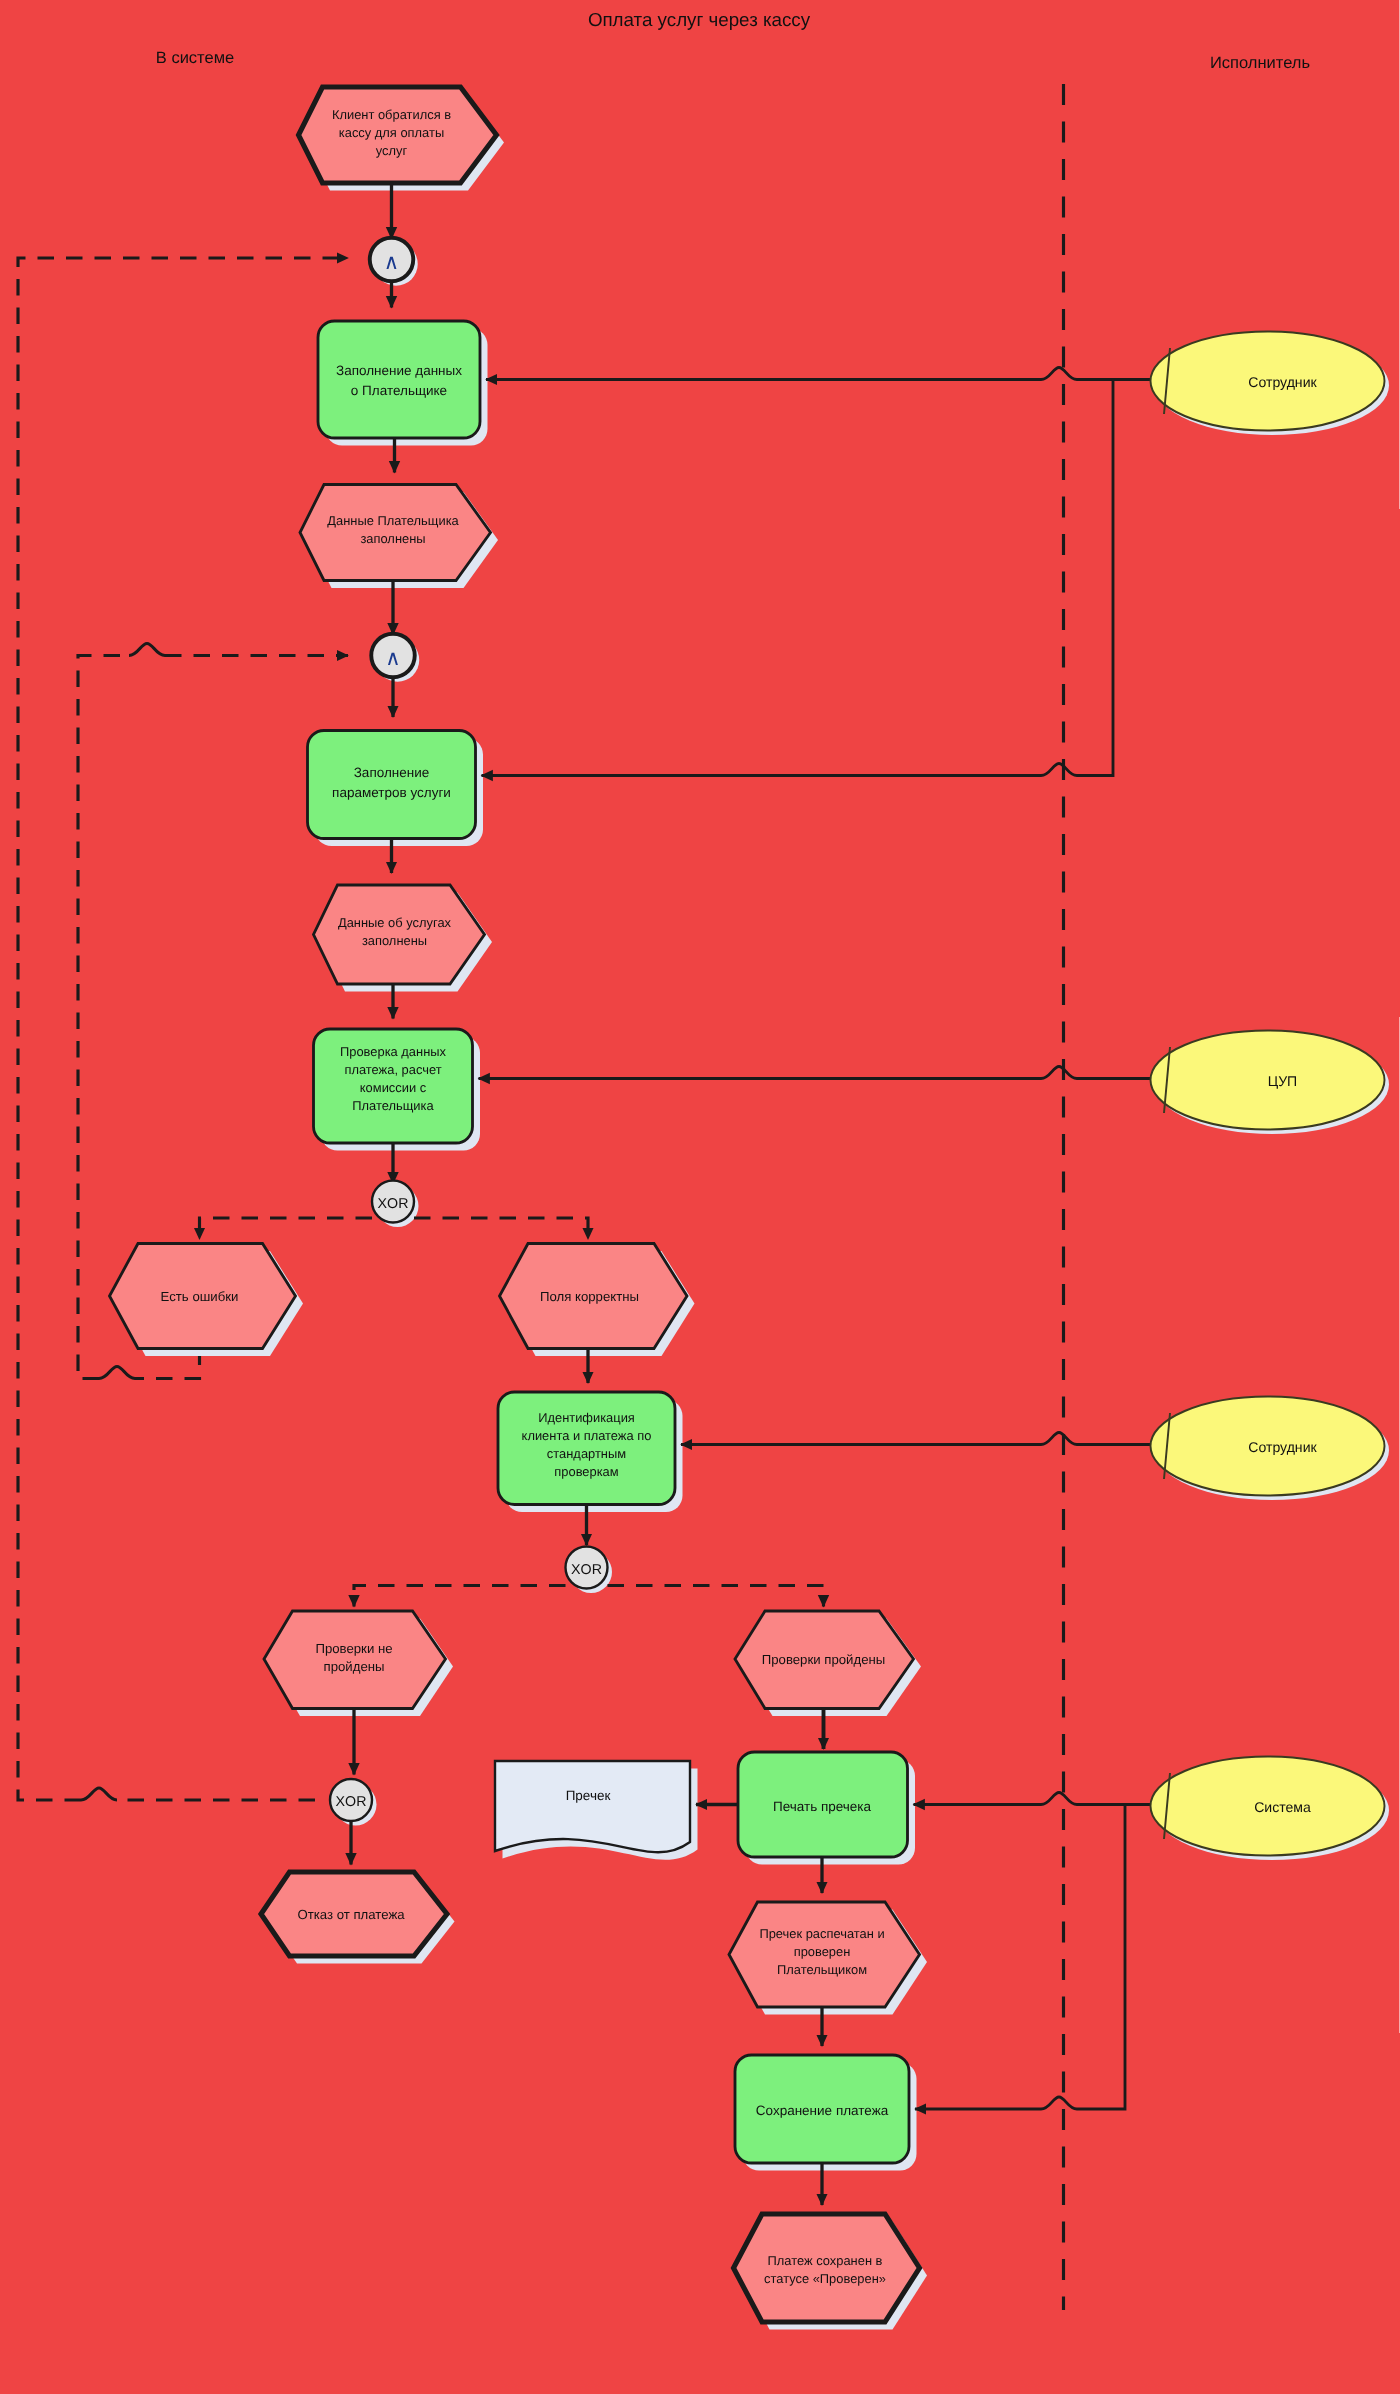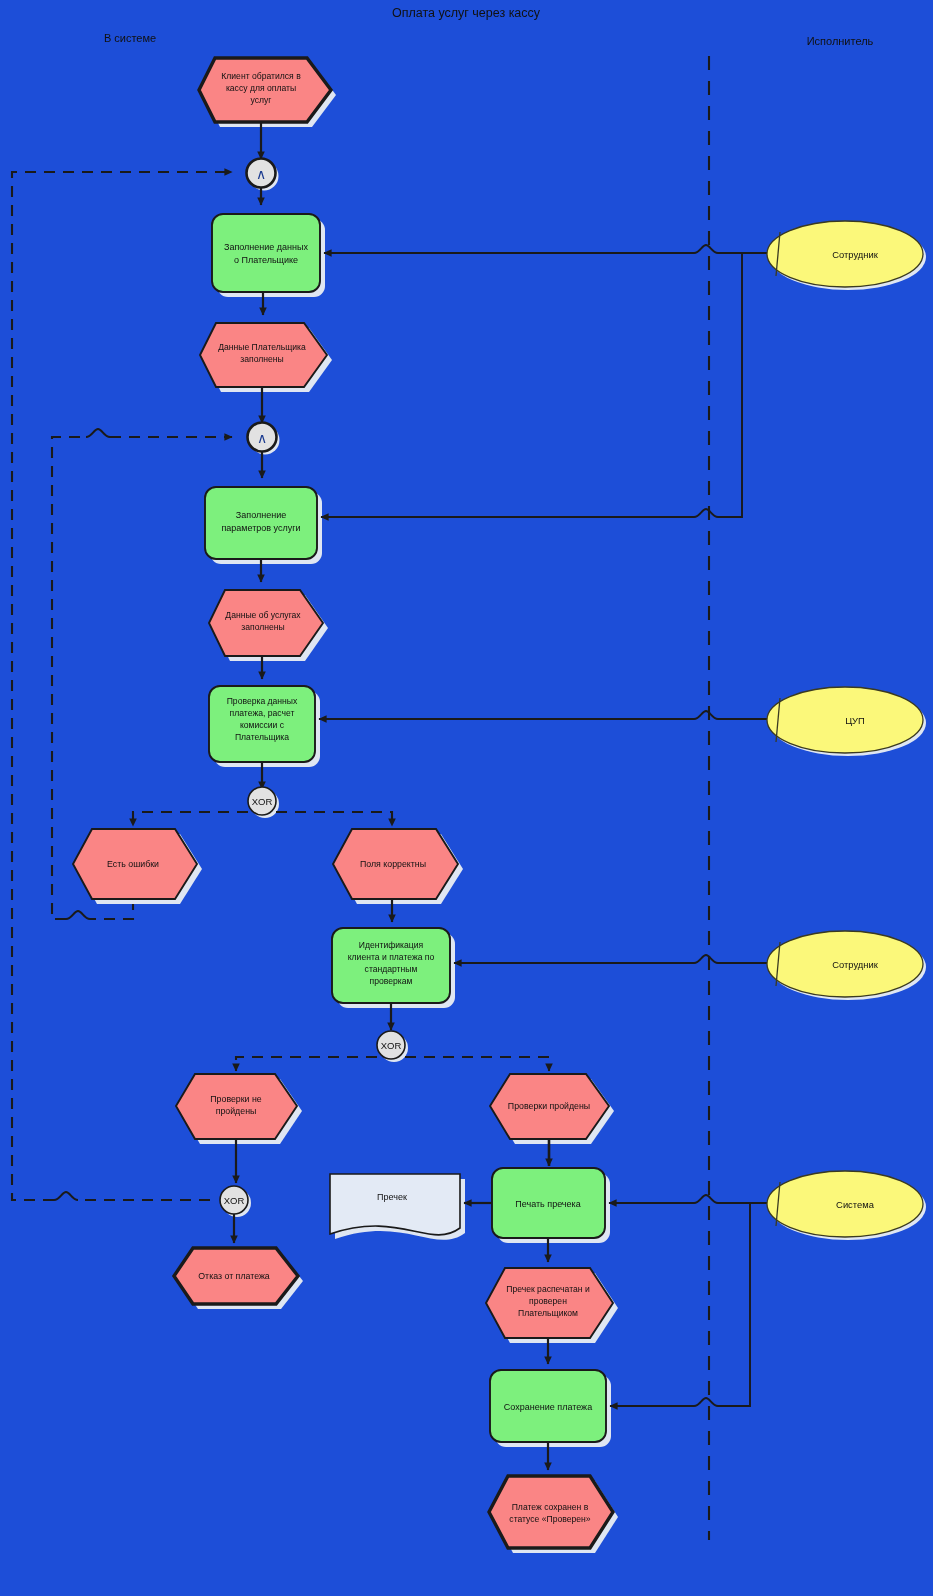--- a/index.html
+++ b/index.html
@@ -1,17 +1,17 @@
 <!DOCTYPE html>
 <html><head>
 <meta charset="utf-8">
 <style>
   html,body{margin:0;padding:0;background:#ffffff;}
   body{font-family:"Liberation Sans","DejaVu Sans",sans-serif;}
-  #canvas{position:relative;width:933px;height:1596px;background:#1d4ed8;overflow:hidden;}
+  #canvas{position:relative;width:933px;height:1596px;background:#ef4444;overflow:hidden;}
   svg#diagram{position:absolute;left:0;top:0;width:933px;height:1596px;}
   .lbl{font-family:"Liberation Sans","DejaVu Sans",sans-serif;}
 </style>
 </head>
 <body>
 
 <div id="canvas">
   <svg id="diagram" viewBox="0 0 933 1596" xmlns="http://www.w3.org/2000/svg">
     <defs>
       <marker id="arrow" markerWidth="9" markerHeight="9" refX="7.6" refY="4.5" orient="auto" markerUnits="userSpaceOnUse">

